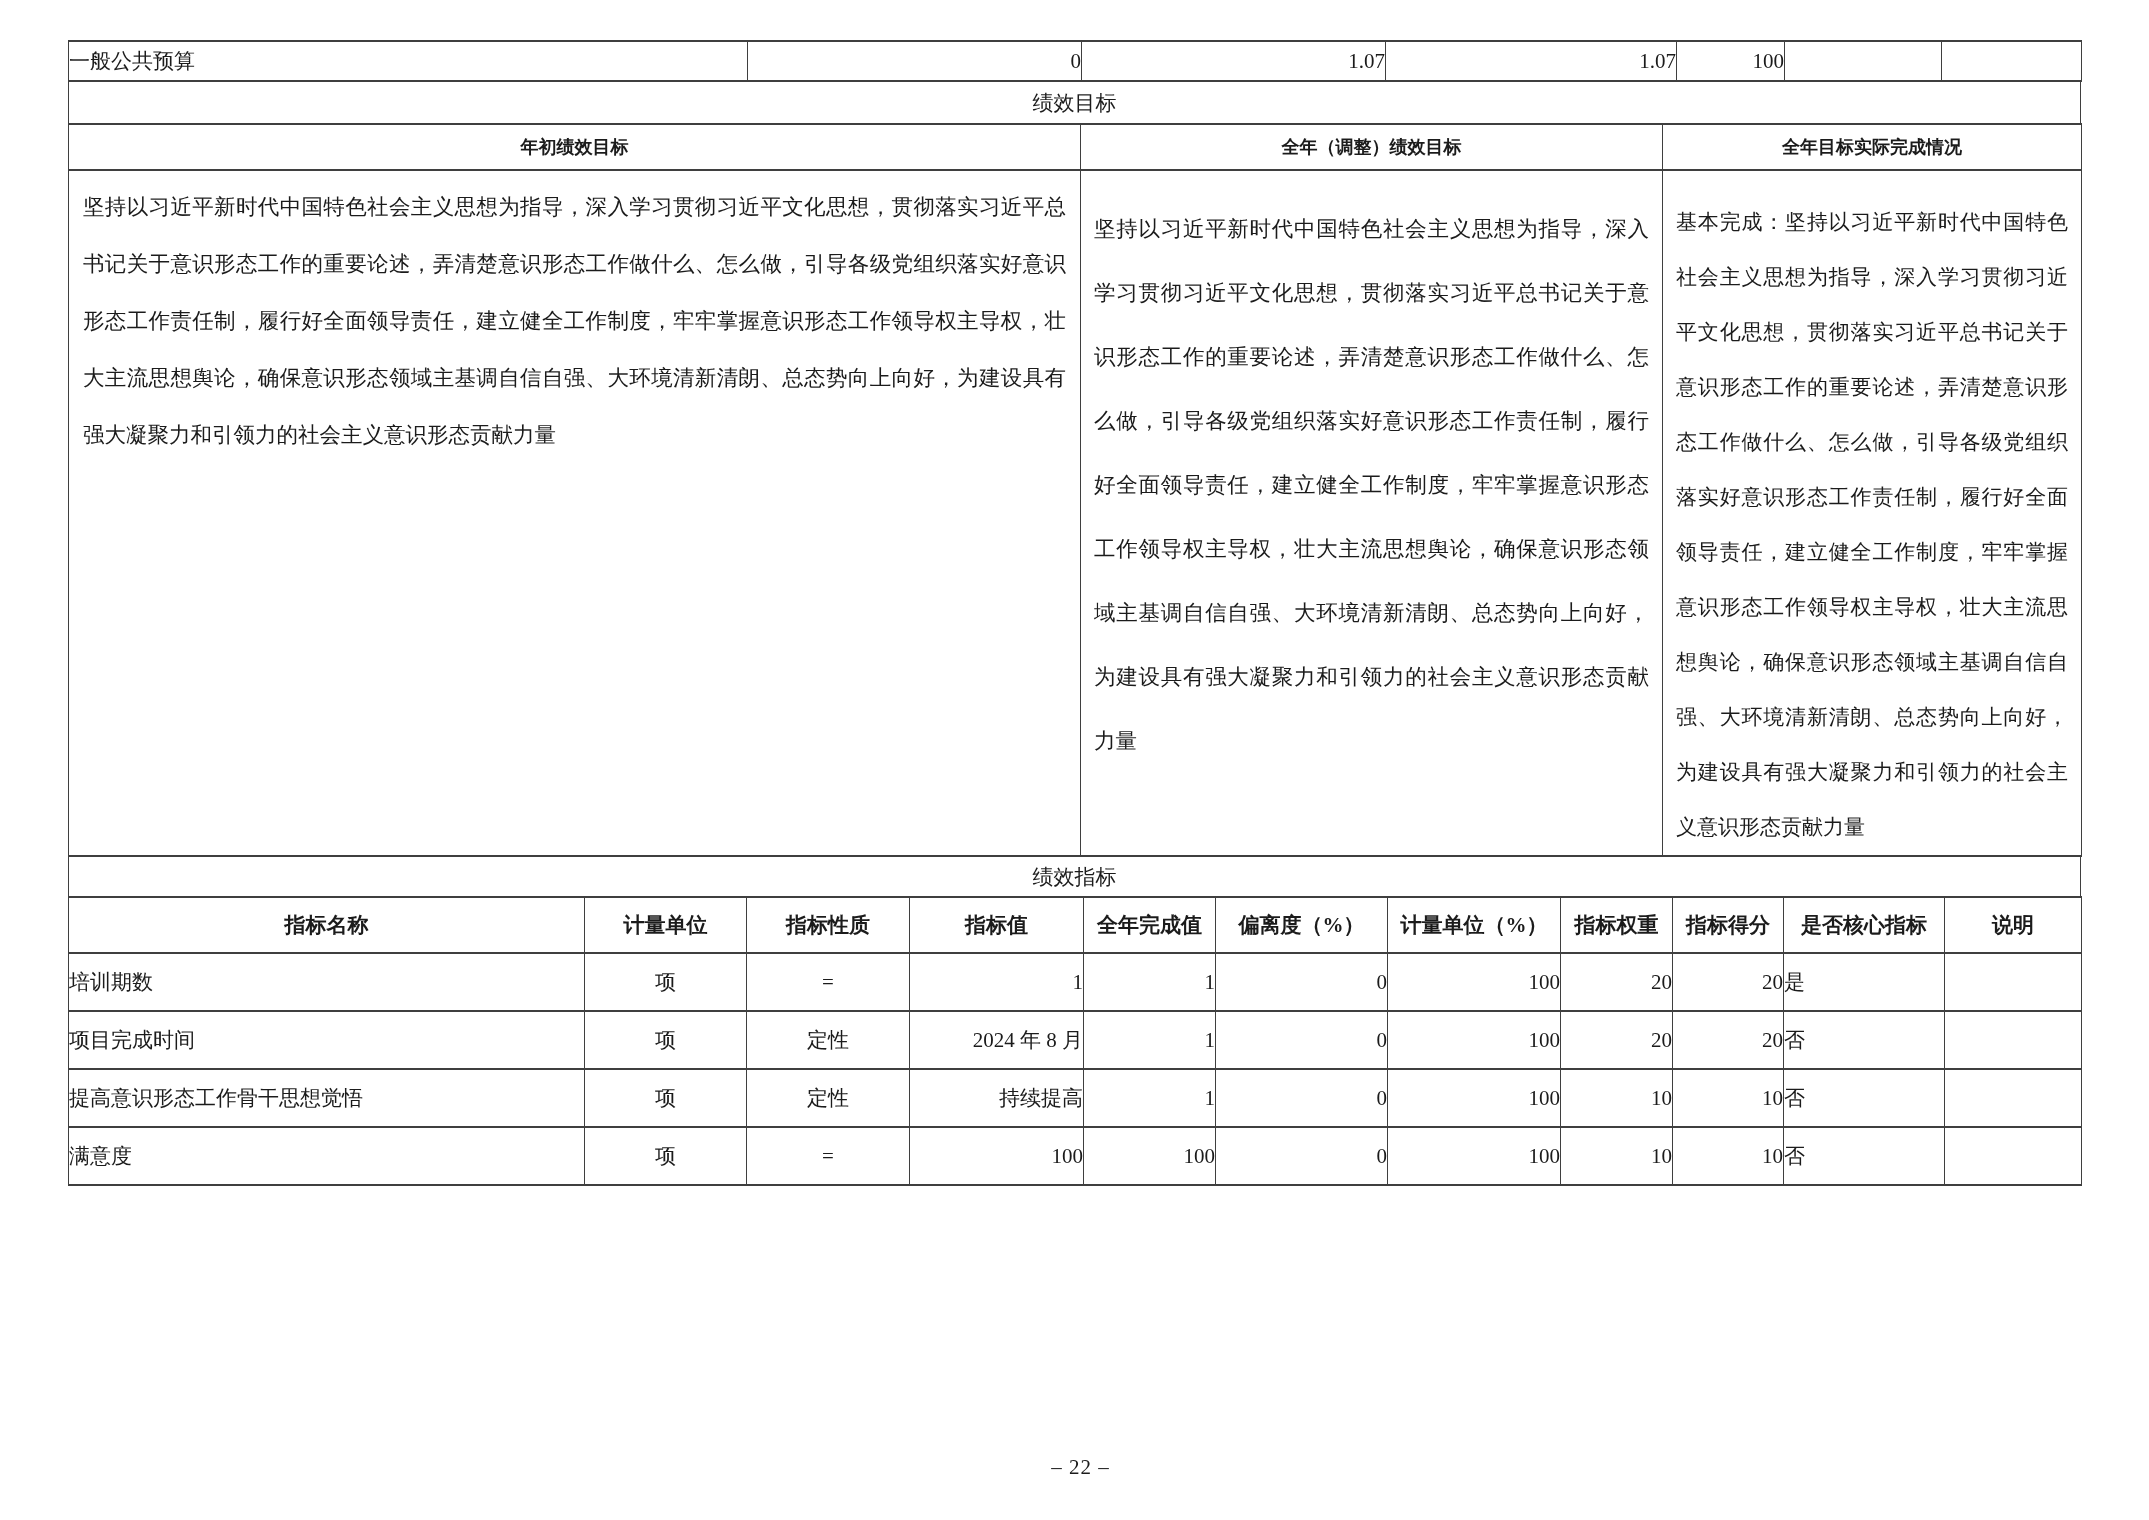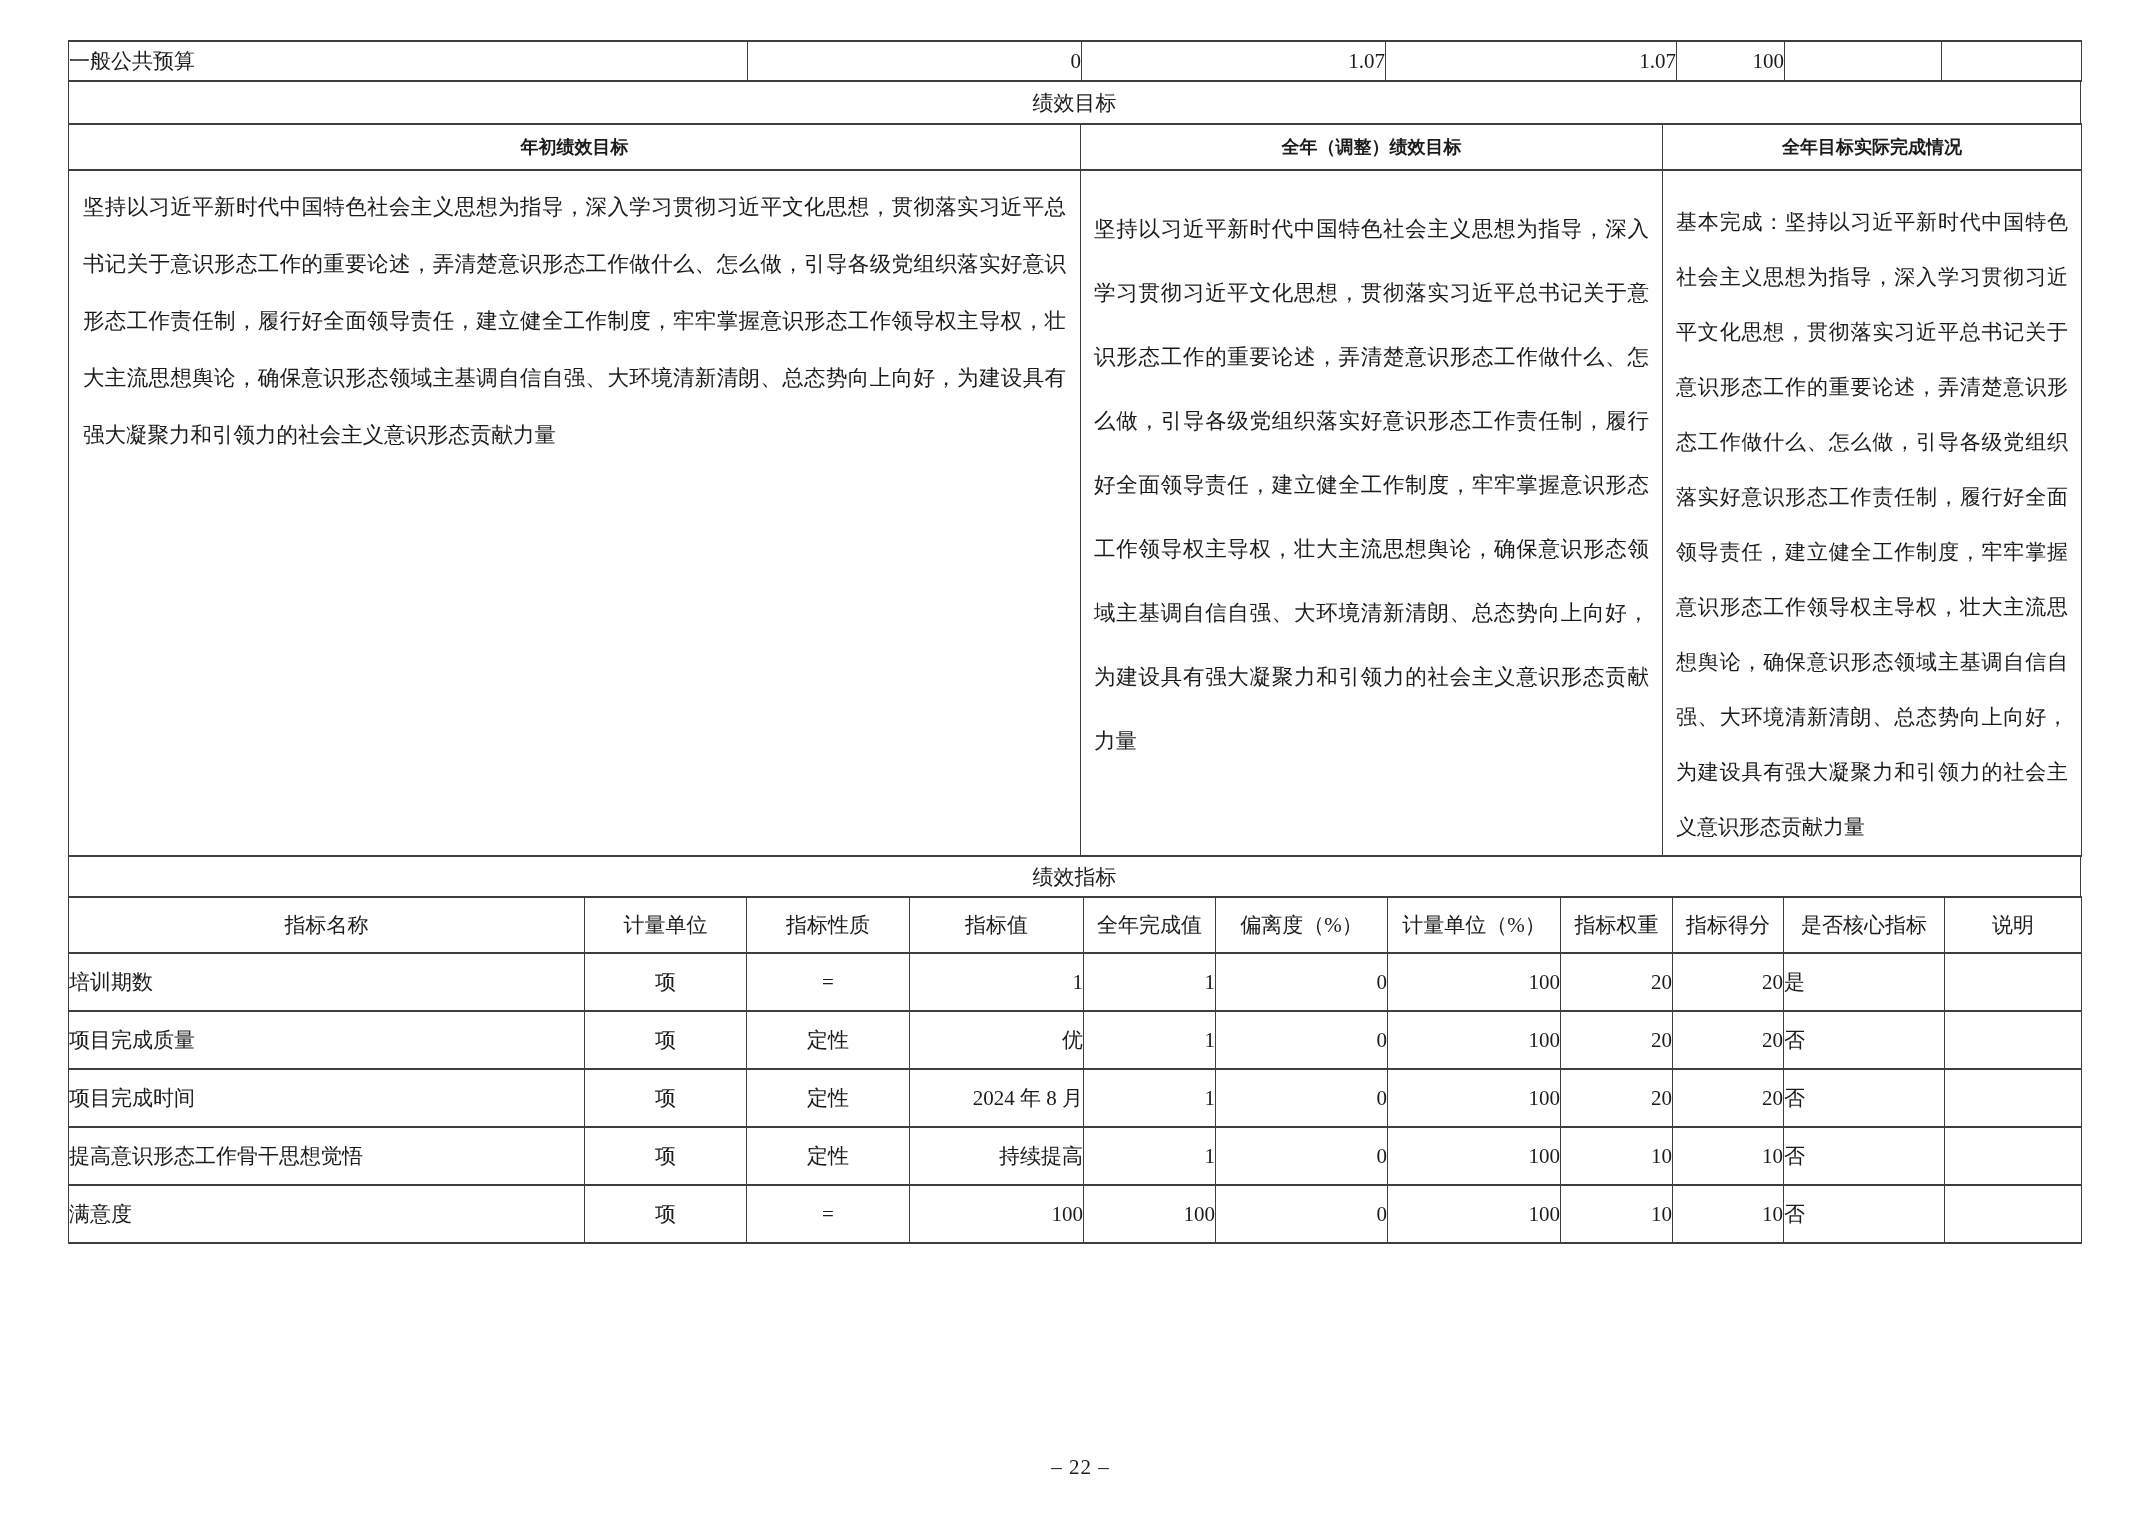--- a/index.html
+++ b/index.html
@@ -21,21 +21,21 @@
   
   .title-cell{height:41px;text-align:center;font-weight:bold;font-size:23px;margin-top:8px;}
   
   .goals-head td{height:44px;text-align:center;font-weight:bold;font-size:18px;}
   .goals-body td{height:678px;vertical-align:top;white-space:normal;}
   .para{text-align:justify;}
   .p0{padding:8px 14px 0 14px;line-height:57px;font-size:21.5px;}
   .p1{padding:26px 13px 0 13px;line-height:64px;font-size:21.5px;}
   .p2{padding:24px 13px 0 13px;line-height:55px;font-size:21px;}
   
-  .ind th{height:54px;text-align:center;font-weight:normal;font-size:21px;}
+  .ind th{height:54px;text-align:center;font-weight:bold;font-size:21px;}
   .ind td{height:56px;}
   .footer{position:absolute;left:0;right:0;top:1455px;text-align:center;
           font-size:21px;letter-spacing:1px;padding-left:12px;}
 </style>
 </head>
 <body>
 
 <div class="sheet">
   <div class="content">
 
@@ -139,33 +139,20 @@
         <td class="cr">1</td>
         <td class="cr">1</td>
         <td class="cr">0</td>
         <td class="cr">100</td>
         <td class="cr">20</td>
         <td class="cr">20</td>
         <td class="cy">是</td>
         <td class="ce"></td>
       </tr>
       <tr>
-        <td class="cl">项目完成质量</td>
-        <td class="cc">项</td>
-        <td class="cc">定性</td>
-        <td class="cr">优</td>
-        <td class="cr">1</td>
-        <td class="cr">0</td>
-        <td class="cr">100</td>
-        <td class="cr">20</td>
-        <td class="cr">20</td>
-        <td class="cy">否</td>
-        <td class="ce"></td>
-      </tr>
-      <tr>
         <td class="cl">项目完成时间</td>
         <td class="cc">项</td>
         <td class="cc">定性</td>
         <td class="cr">2024 年 8 月</td>
         <td class="cr">1</td>
         <td class="cr">0</td>
         <td class="cr">100</td>
         <td class="cr">20</td>
         <td class="cr">20</td>
         <td class="cy">否</td>

